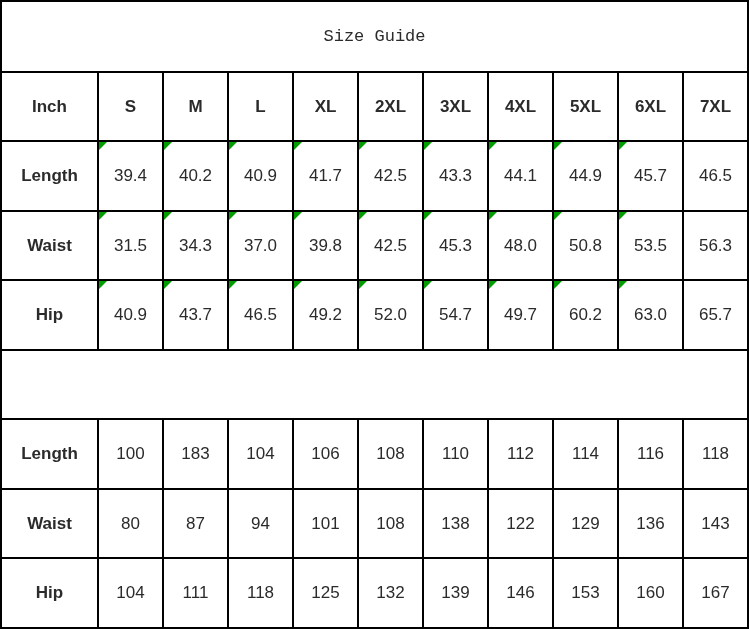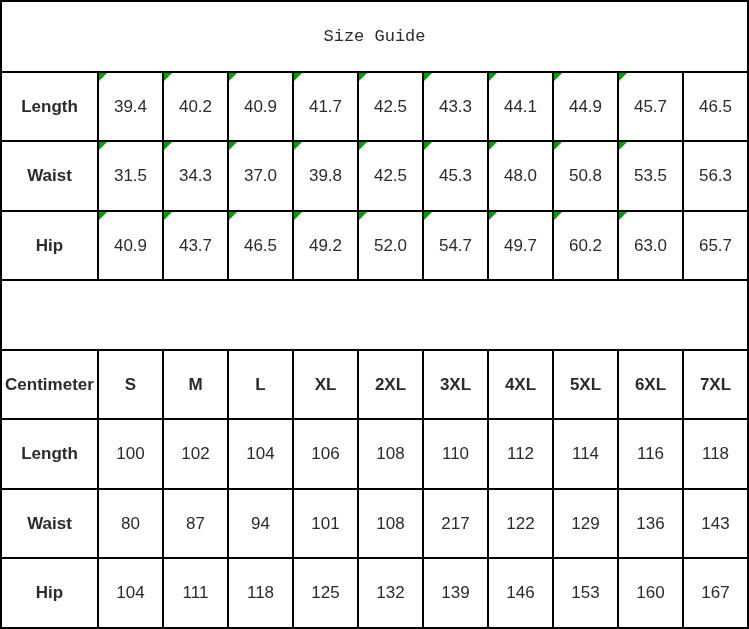--- a/index.html
+++ b/index.html
@@ -69,20 +69,33 @@
         <col>
         <col>
         <col>
     </colgroup>
 
     <tbody>
         <tr class="r-title">
       <td colspan="11" class="title-cell">Size Guide</td>
     </tr>
 
+    <tr class="r">
+      <td class="head-cell">Inch</td>
+      <td class="head-cell">S</td>
+      <td class="head-cell">M</td>
+      <td class="head-cell">L</td>
+      <td class="head-cell">XL</td>
+      <td class="head-cell">2XL</td>
+      <td class="head-cell">3XL</td>
+      <td class="head-cell">4XL</td>
+      <td class="head-cell">5XL</td>
+      <td class="head-cell">6XL</td>
+      <td class="head-cell">7XL</td>
+    </tr>
 
     <tr class="r">
       <td class="label-cell">Length</td>
       <td class="value-cell"><span class="corner-marker"></span><span>39.4</span></td>
       <td class="value-cell"><span class="corner-marker"></span><span>40.2</span></td>
       <td class="value-cell"><span class="corner-marker"></span><span>40.9</span></td>
       <td class="value-cell"><span class="corner-marker"></span><span>41.7</span></td>
       <td class="value-cell"><span class="corner-marker"></span><span>42.5</span></td>
       <td class="value-cell"><span class="corner-marker"></span><span>43.3</span></td>
       <td class="value-cell"><span class="corner-marker"></span><span>44.1</span></td>
@@ -116,56 +129,43 @@
       <td class="value-cell"><span class="corner-marker"></span><span>49.7</span></td>
       <td class="value-cell"><span class="corner-marker"></span><span>60.2</span></td>
       <td class="value-cell"><span class="corner-marker"></span><span>63.0</span></td>
       <td class="value-cell"><span>65.7</span></td>
     </tr>
 
     <tr class="r">
       <td colspan="11" class="spacer-cell"></td>
     </tr>
 
-    <tr class="r">
-      <td class="head-cell">Centimeter</td>
-      <td class="head-cell">S</td>
-      <td class="head-cell">M</td>
-      <td class="head-cell">L</td>
-      <td class="head-cell">XL</td>
-      <td class="head-cell">2XL</td>
-      <td class="head-cell">3XL</td>
-      <td class="head-cell">4XL</td>
-      <td class="head-cell">5XL</td>
-      <td class="head-cell">6XL</td>
-      <td class="head-cell">7XL</td>
-    </tr>
 
     <tr class="r">
       <td class="label-cell">Length</td>
       <td class="value-cell">100</td>
-      <td class="value-cell">102</td>
+      <td class="value-cell">183</td>
       <td class="value-cell">104</td>
       <td class="value-cell">106</td>
       <td class="value-cell">108</td>
       <td class="value-cell">110</td>
       <td class="value-cell">112</td>
       <td class="value-cell">114</td>
       <td class="value-cell">116</td>
       <td class="value-cell">118</td>
     </tr>
 
     <tr class="r">
       <td class="label-cell">Waist</td>
       <td class="value-cell">80</td>
       <td class="value-cell">87</td>
       <td class="value-cell">94</td>
       <td class="value-cell">101</td>
       <td class="value-cell">108</td>
-      <td class="value-cell">217</td>
+      <td class="value-cell">138</td>
       <td class="value-cell">122</td>
       <td class="value-cell">129</td>
       <td class="value-cell">136</td>
       <td class="value-cell">143</td>
     </tr>
 
     <tr class="r">
       <td class="label-cell">Hip</td>
       <td class="value-cell">104</td>
       <td class="value-cell">111</td>

